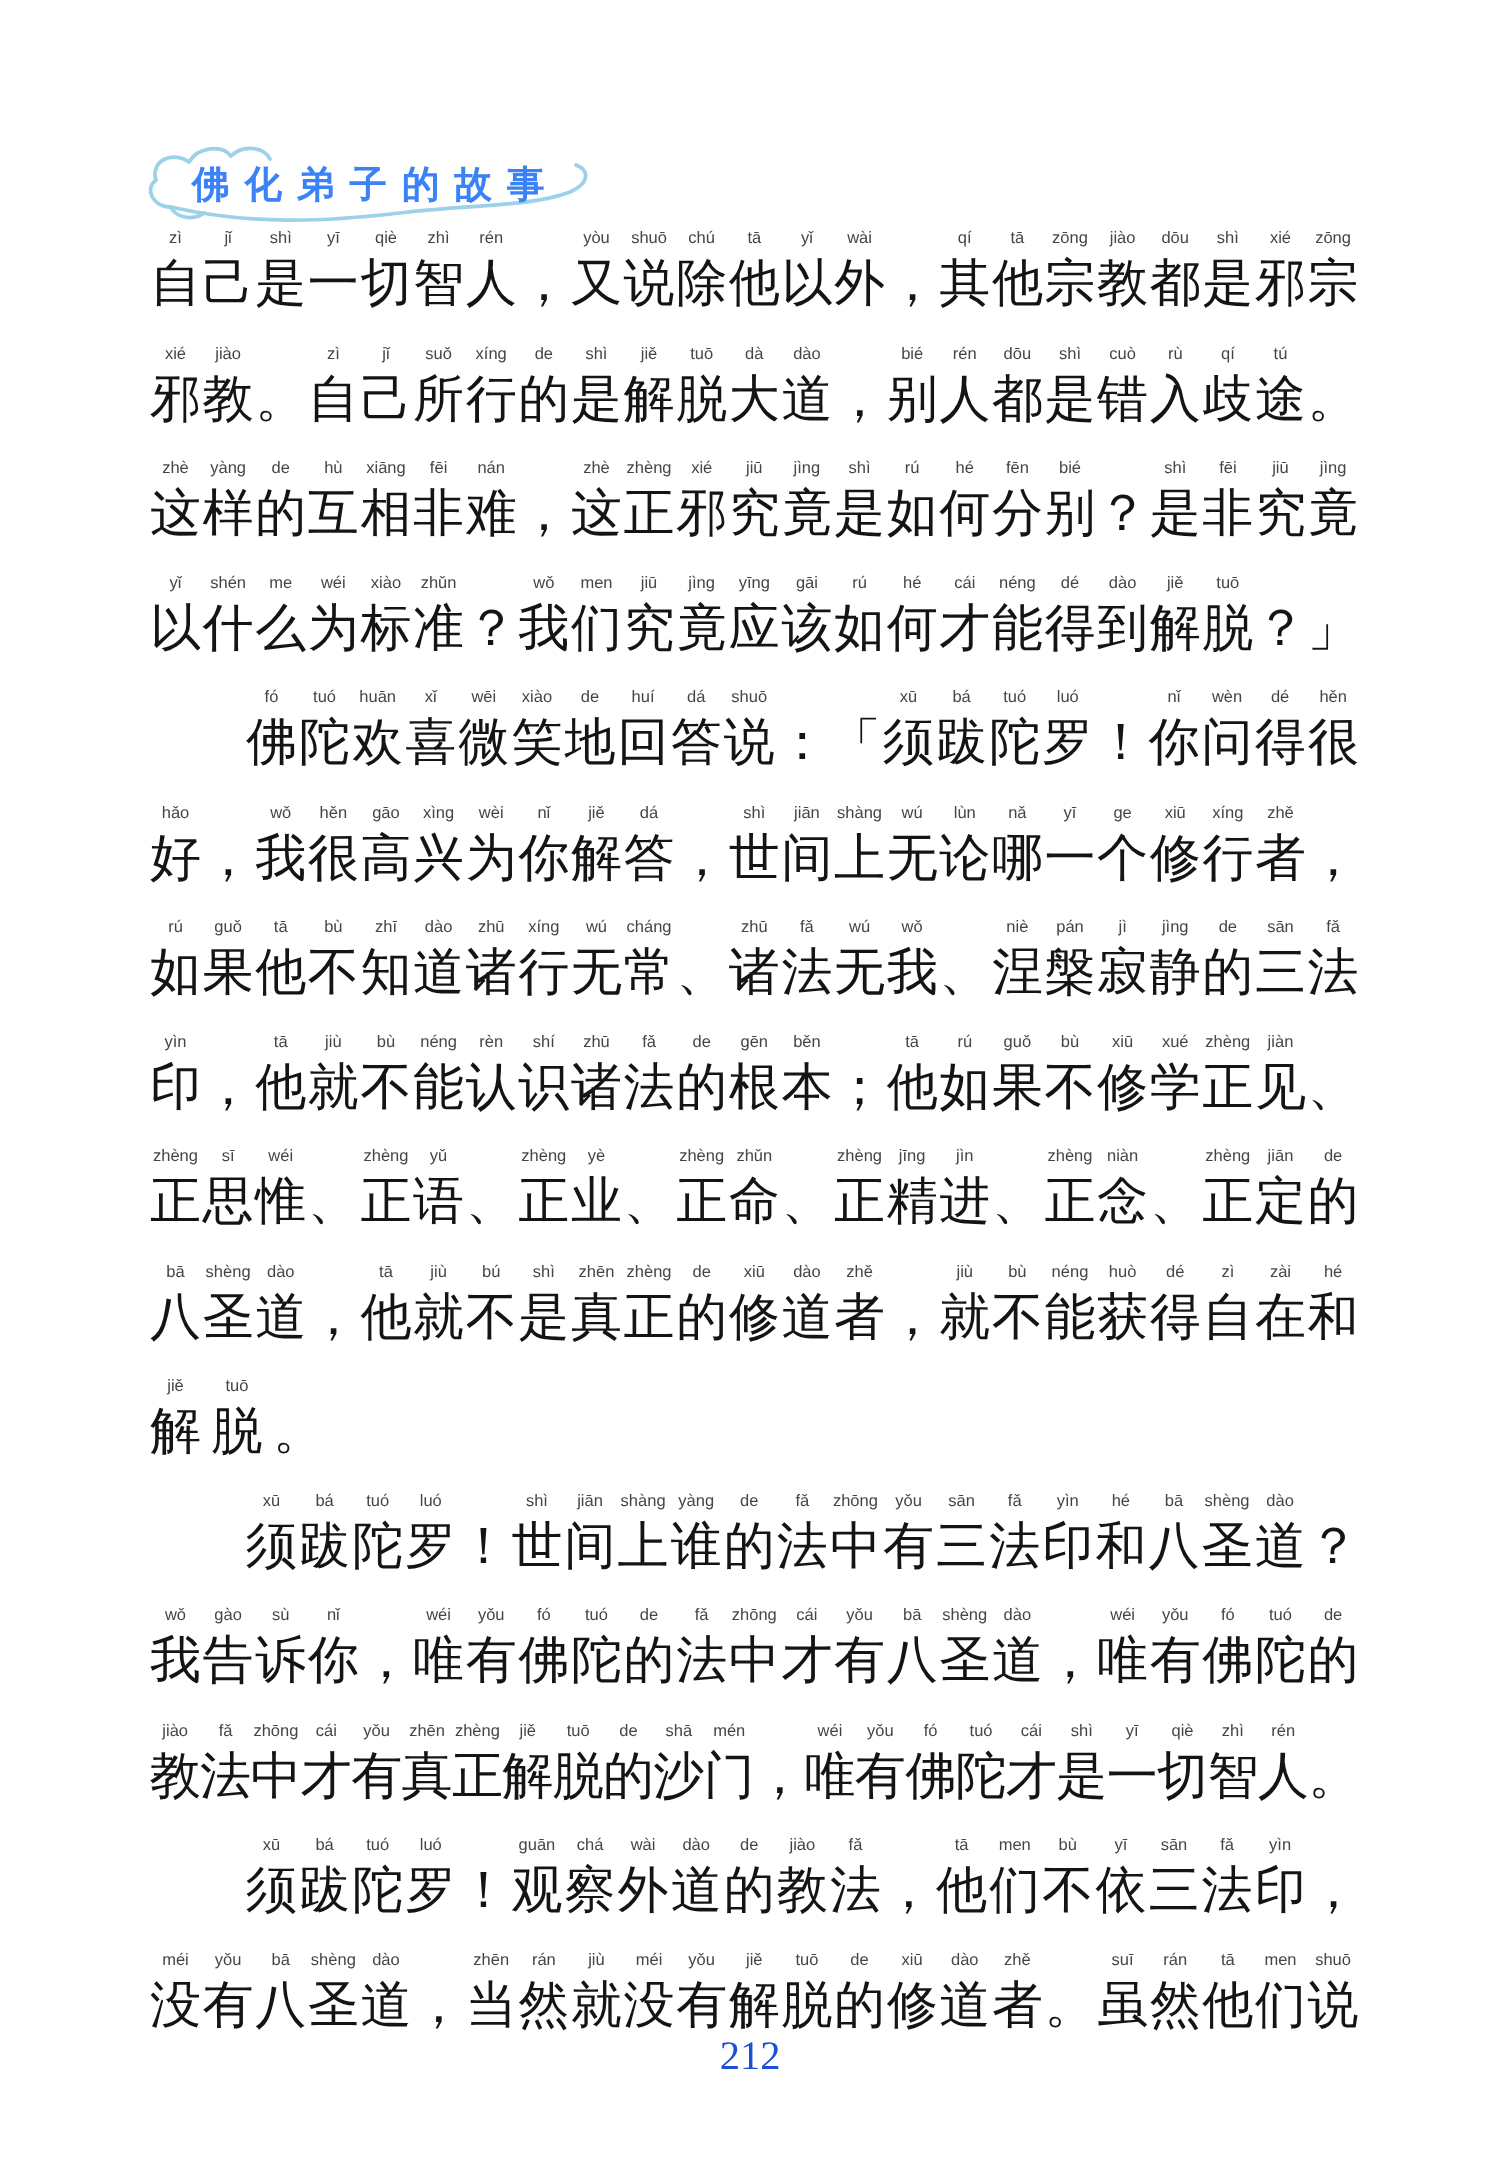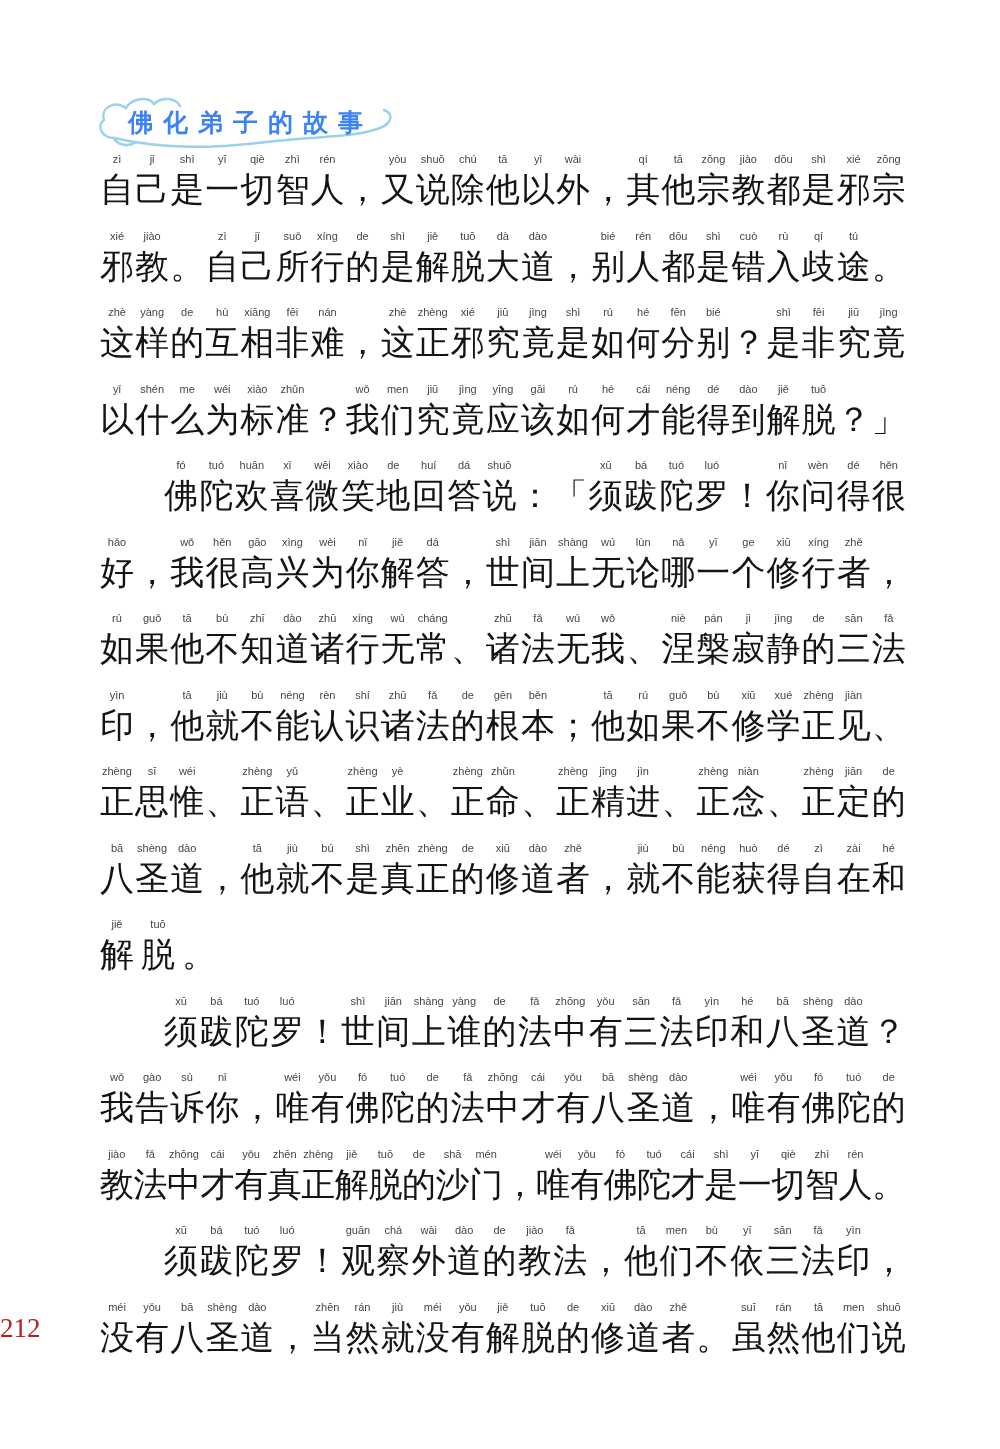--- a/index.html
+++ b/index.html
@@ -44,22 +44,23 @@
     font-family: "Liberation Sans", "DejaVu Sans", sans-serif;
     font-size: 11px; color: #454545;
     white-space: nowrap;
   }
   .ch {
     font-size: 34px; line-height: 42px;
     color: #141414;
   }
 
   .page-number {
-    position: absolute; left: 0; right: 0; top: 1313px;
-    font-size: 27px; color: #b91c1c;
+    position: absolute; left: 0; right: 0; top: 1355px;
+    text-align: center;
+    font-size: 27px; color: #1d4ed8;
     font-family: "Liberation Serif", "DejaVu Serif", serif;
   }
 </style>
 </head>
 <body>
 
 <div class="header">
   <svg class="cloud-svg" width="310" height="62" viewBox="0 0 310 62" aria-hidden="true">
     <g fill="none" stroke="#9cd1ea" stroke-width="2.5" stroke-linecap="round">
       <path d="M30 18 C18 10 4 18 8 30 C0 36 6 48 18 48 C20 54 32 58 40 52"></path>

